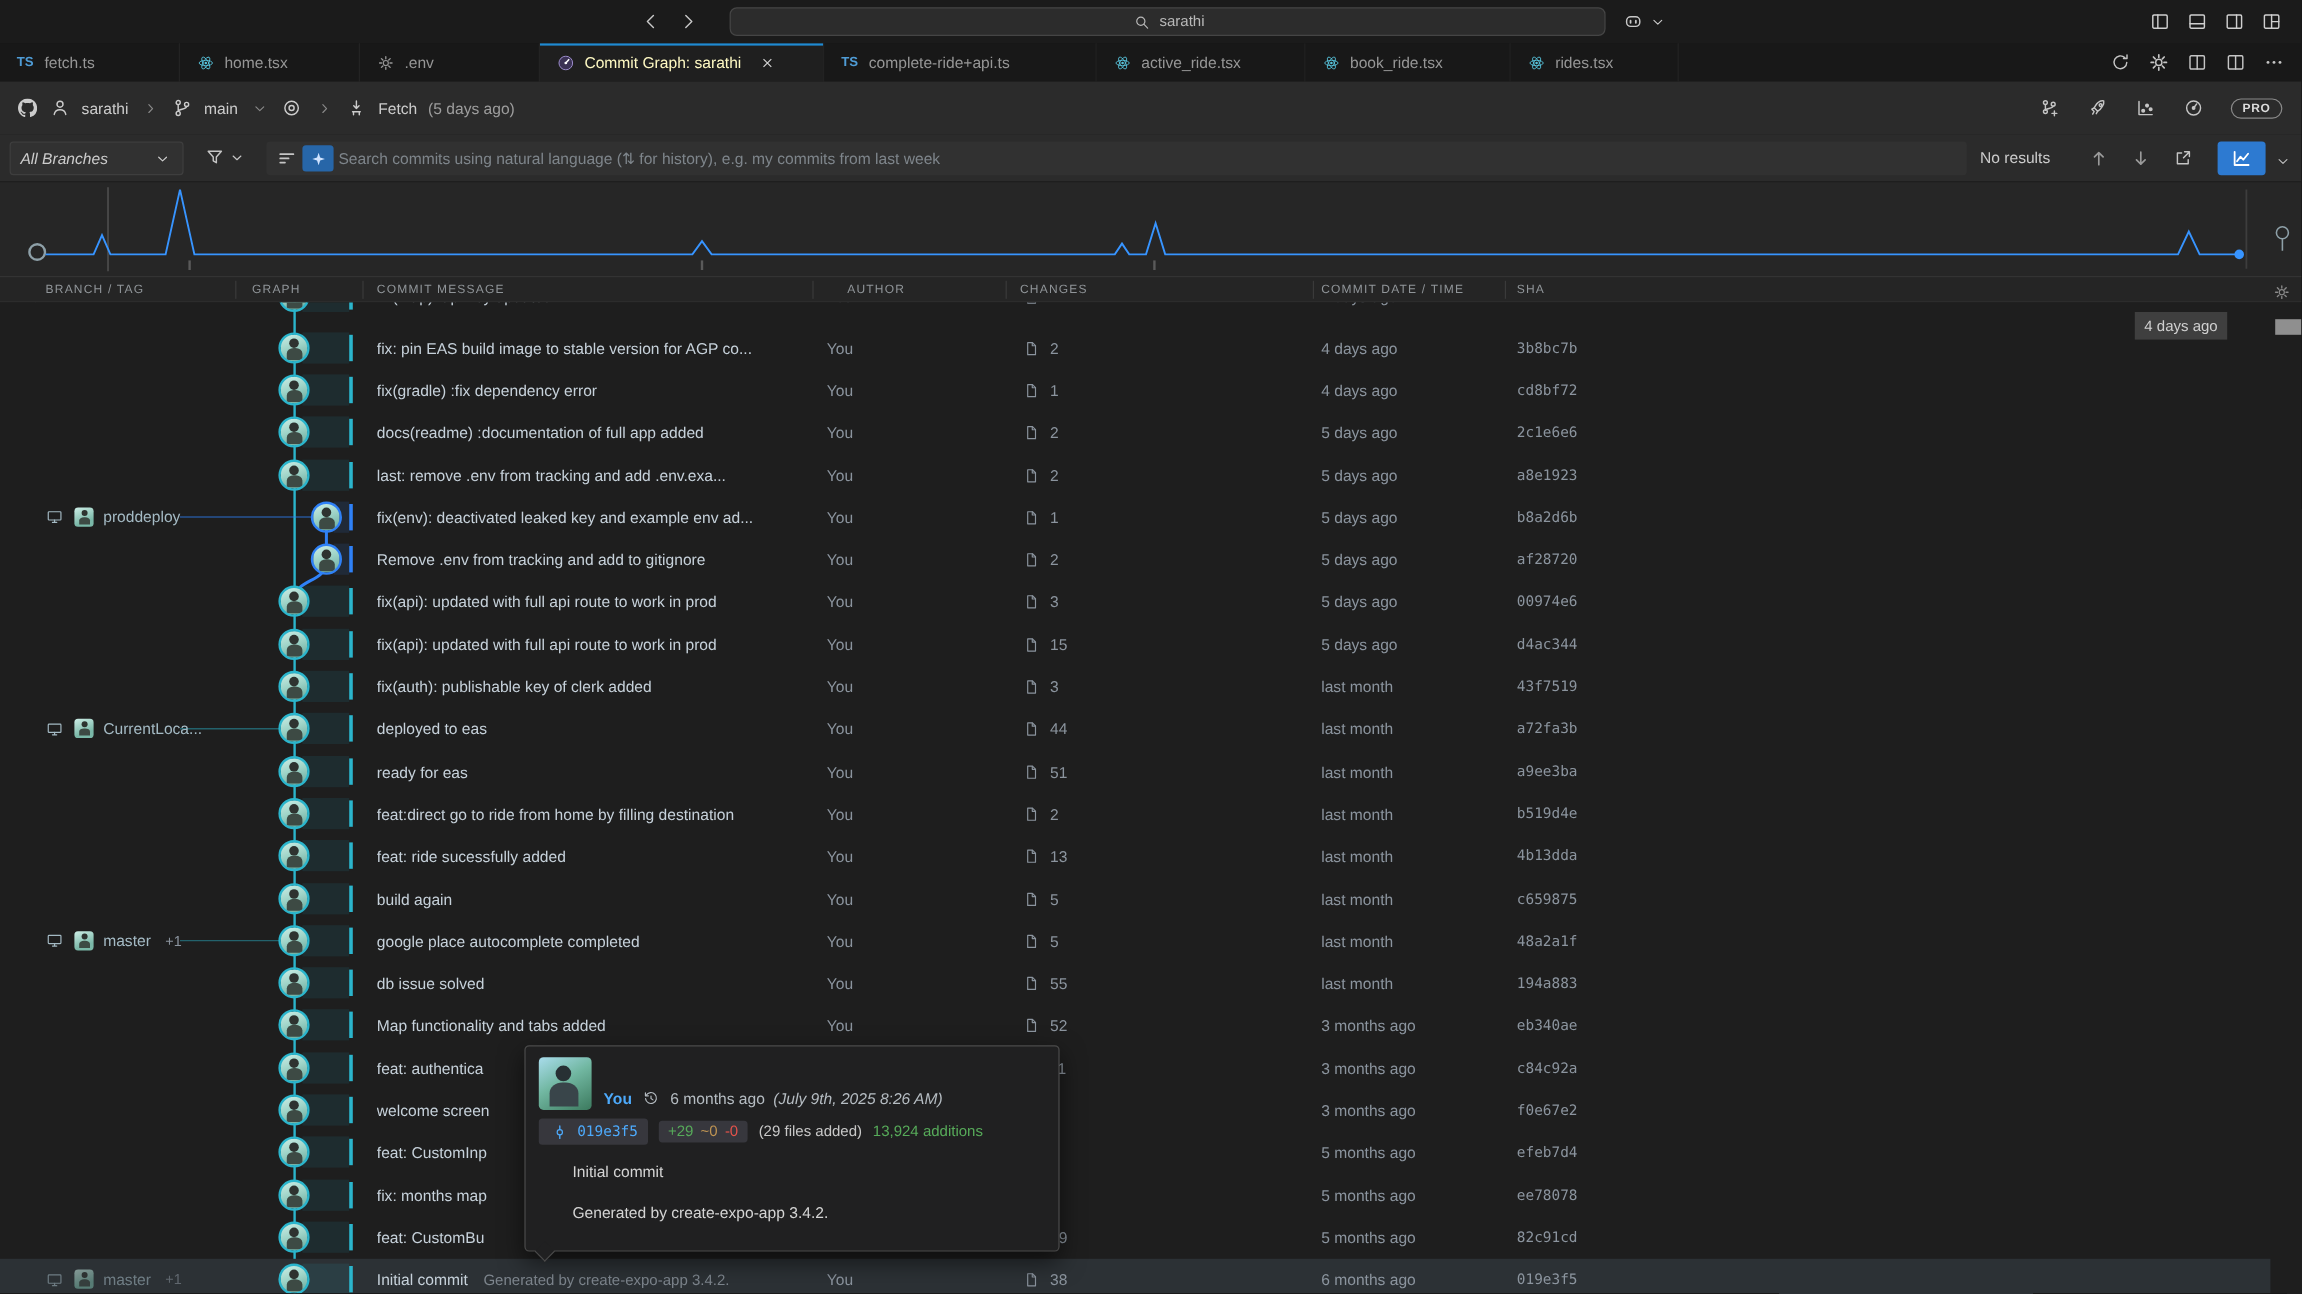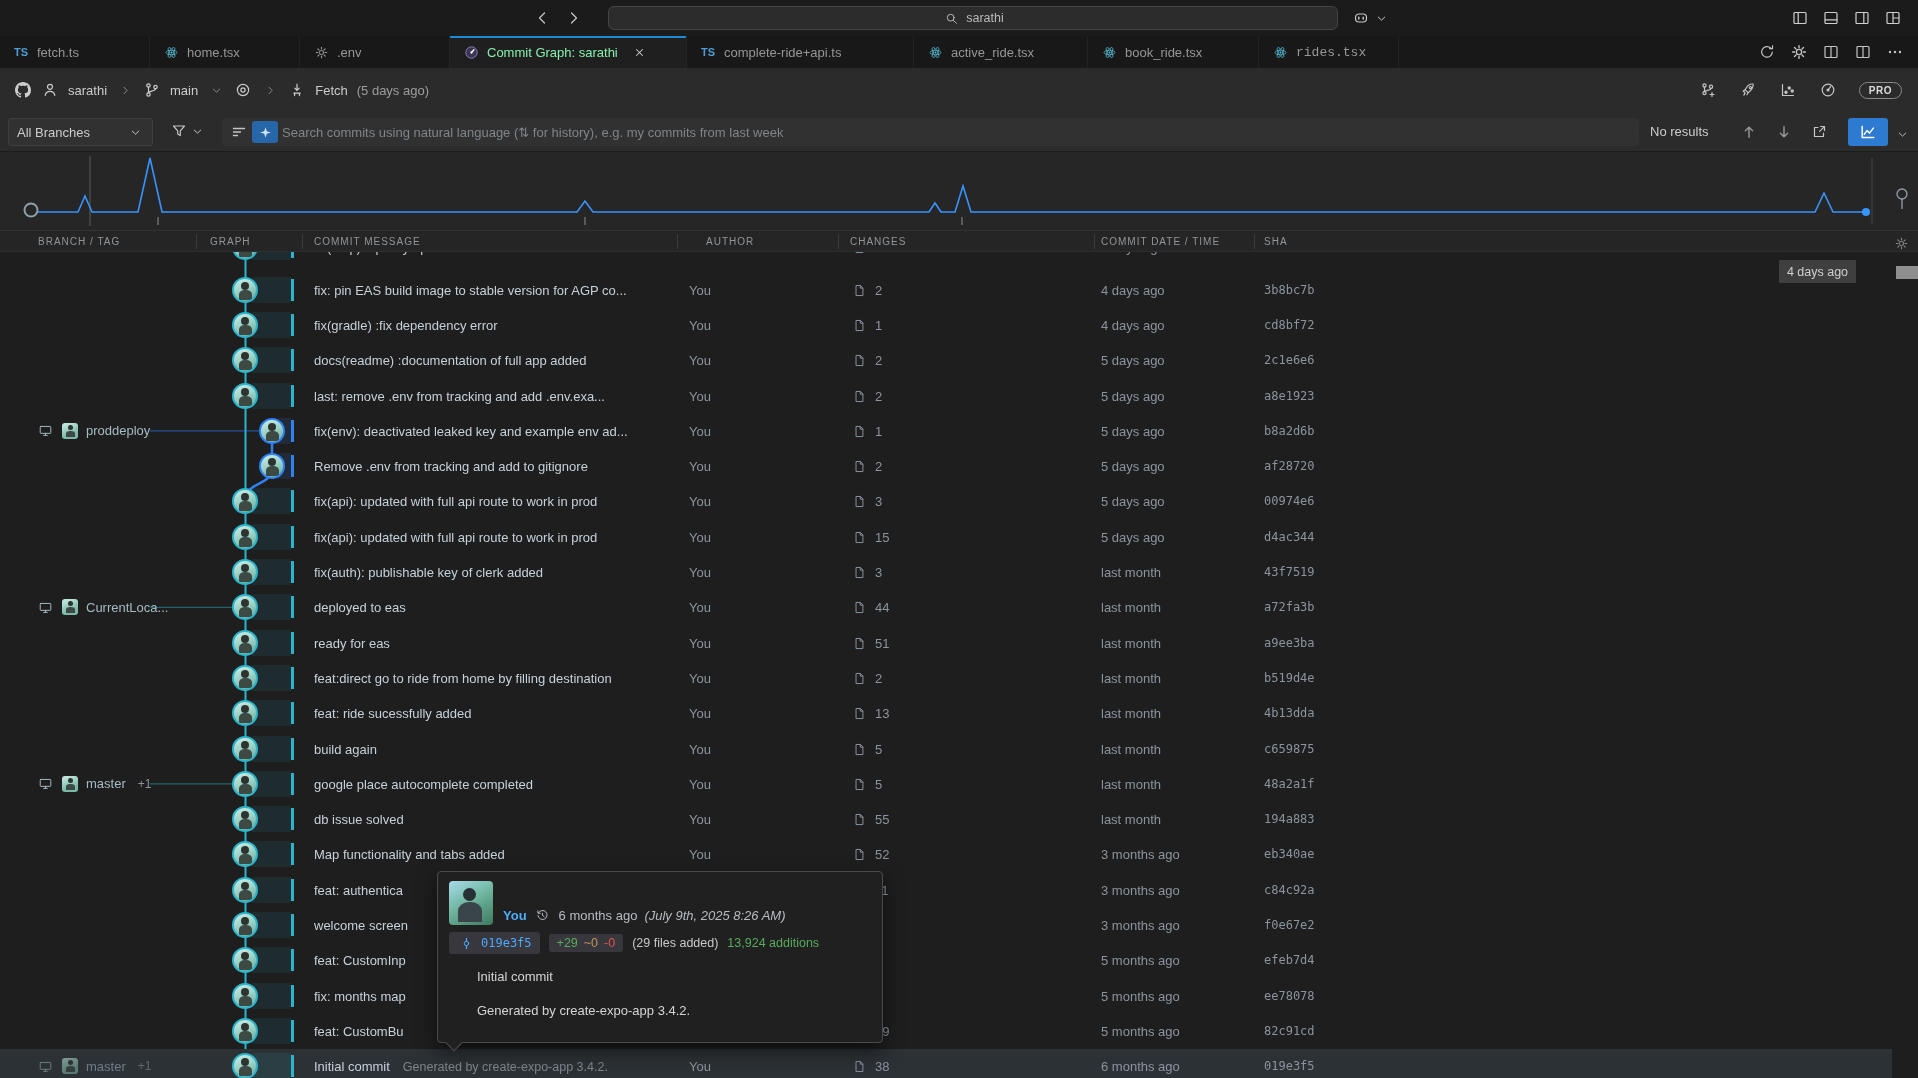--- a/index.html
+++ b/index.html
@@ -12,38 +12,38 @@
   
   #titlebar { position:absolute; left:0; top:0; width:1918px; height:36px; background:#1b1b1b; }
   #nav-arrows { position:absolute; left:533px; top:9px; display:flex; gap:14px; color:#c8c8c8; }
   #cmd-center { position:absolute; left:608px; top:6px; width:730px; height:24px; background:#2c2c2c; border:1px solid #454545; border-radius:6px; display:flex; align-items:center; justify-content:center; gap:6px; color:#b9b9b9; font-size:12.5px; }
   #copilot { position:absolute; left:1352px; top:9px; display:flex; align-items:center; gap:2px; color:#c8c8c8; }
   #win-icons { position:absolute; right:16px; top:9px; display:flex; gap:13px; color:#cfcfcf; }
 
   
   #tabbar { position:absolute; left:0; top:36px; width:1918px; height:32px; background:#181818; display:flex; }
   .tab { height:32px; display:flex; align-items:center; gap:7px; padding:0 12px; border-right:1px solid #232323; color:#969696; font-size:13px; position:relative; background:#181818; flex:0 0 auto; overflow:hidden; white-space:nowrap; }
-  .tab.active { background:#1f1f1f; color:#86efac; }
+  .tab.active { background:#1f1f1f; color:#fef9c3; }
   .tab.active::before { content:""; position:absolute; left:0; top:0; width:100%; height:1.5px; background:#1f8ad2; }
   .tab .lbl.italic { font-style:italic; }
   .tab .close { margin-left:6px; font-size:13px; color:#cfcfcf; }
   .ts-badge { color:#4f9cd6; font-weight:bold; font-size:11px; letter-spacing:0; }
   #tab-actions { display:flex; align-items:center; gap:14px; padding:0 14px; margin-left:auto; color:#c5c5c5; }
 
   
   #gl-toolbar { position:absolute; left:0; top:68px; width:1918px; height:44px; background:#2b2b2b; display:flex; align-items:center; color:#cccccc; }
   #gl-crumbs { display:flex; align-items:center; gap:9px; padding-left:14px; }
   #gl-crumbs .sep { color:#8a8a8a; }
   #gl-crumbs .dim { color:#9d9d9d; }
   #gl-right { margin-left:auto; display:flex; align-items:center; gap:22px; padding-right:16px; color:#c5c5c5; }
   #pro-badge { border:1px solid #8a8a8a; border-radius:10px; padding:2px 9px; font-size:10px; font-weight:bold; color:#dcdcdc; letter-spacing:.5px; }
 
   
   #filterbar { position:absolute; left:0; top:112px; width:1918px; height:40px; background:#2b2b2b; display:flex; align-items:center; border-bottom:1px solid #1c1c1c; }
-  #branches-select { position:absolute; left:8px; top:6px; width:145px; height:28px; background:#313131; border:1px solid #3e3e3e; border-radius:3px; display:flex; align-items:center; justify-content:space-between; padding:0 8px; color:#cccccc; }
+  #branches-select { position:absolute; left:8px; top:6px; width:145px; height:28px; background:#313131; border:1px solid #3e3e3e; border-radius:3px; display:flex; align-items:center; justify-content:space-between; padding:0 8px; color:#cccccc;font-style:italic; }
   #filter-funnel { position:absolute; left:170px; top:10px; display:flex; align-items:center; color:#c5c5c5; }
   #commit-search { position:absolute; left:222px; top:6px; width:1417px; height:28px; background:#313131; border-radius:3px; display:flex; align-items:center; gap:4px; padding:0 4px 0 8px; }
   #commit-search input { flex:1; background:transparent; border:0; outline:0; color:#bfbfbf; font-size:13px; font-family:inherit; }
   #commit-search input::placeholder { color:#7e858b; }
   #ai-toggle { width:26px; height:22px; border-radius:3px; background:#2766a8; display:flex; align-items:center; justify-content:center; color:#cfe3ff; }
   #search-results { position:absolute; left:1650px; top:12px; color:#cccccc; }
   #search-nav { position:absolute; left:1740px; top:11px; display:flex; gap:17px; color:#9a9a9a; }
   #graph-btn { position:absolute; left:1848px; top:6px; width:40px; height:28px; background:#2d7ad1; border-radius:3px; display:flex; align-items:center; justify-content:center; }
   #graph-btn-chev { position:absolute; left:1893px; top:13px; color:#bdbdbd; }
 
@@ -243,21 +243,21 @@
         <span class="ico sm">
           <svg viewBox="0 0 16 16" fill="none" stroke="#58c4dc" stroke-width="0.9">
             <ellipse cx="8" cy="8" rx="6.8" ry="2.7"></ellipse>
             <ellipse cx="8" cy="8" rx="6.8" ry="2.7" transform="rotate(60 8 8)"></ellipse>
             <ellipse cx="8" cy="8" rx="6.8" ry="2.7" transform="rotate(120 8 8)"></ellipse>
             <circle cx="8" cy="8" r="1.3" fill="#58c4dc" stroke="none"></circle>
           </svg>
         </span>
         <span class="lbl">book_ride.tsx</span>
       </div>
-      <div class="tab" style="width: 140px; font-family: Liberation Mono, monospace;">
+      <div class="tab" style="width: 140px;">
         <span class="ico sm">
           <svg viewBox="0 0 16 16" fill="none" stroke="#58c4dc" stroke-width="0.9">
             <ellipse cx="8" cy="8" rx="6.8" ry="2.7"></ellipse>
             <ellipse cx="8" cy="8" rx="6.8" ry="2.7" transform="rotate(60 8 8)"></ellipse>
             <ellipse cx="8" cy="8" rx="6.8" ry="2.7" transform="rotate(120 8 8)"></ellipse>
             <circle cx="8" cy="8" r="1.3" fill="#58c4dc" stroke="none"></circle>
           </svg>
         </span>
         <span class="lbl">rides.tsx</span>
       </div>

